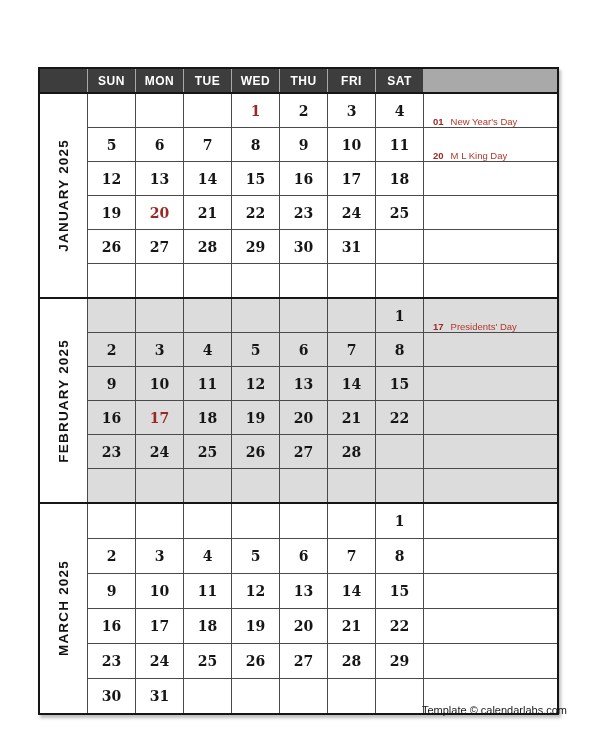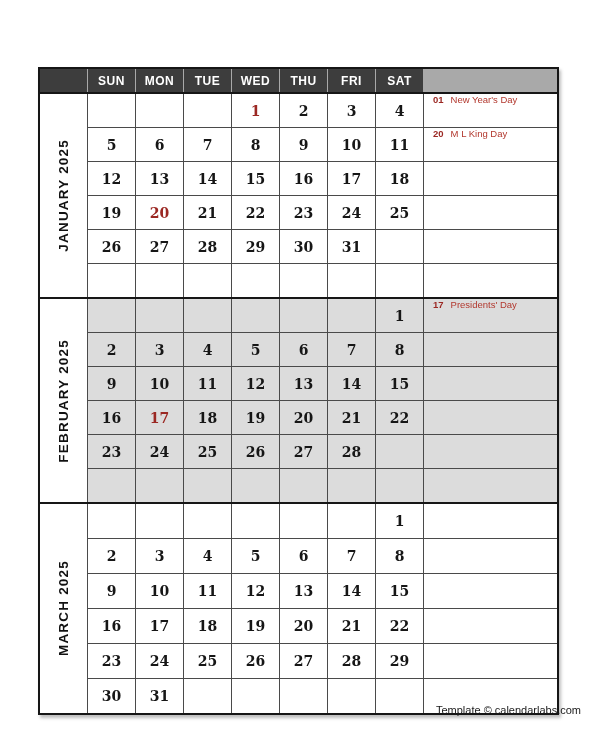--- a/index.html
+++ b/index.html
@@ -64,30 +64,30 @@
   .month.shaded .cell { background: var(--shade, #dcdcdc); }
   .day {
     display: flex; align-items: center; justify-content: center;
     font-family: "DejaVu Serif", serif;
     font-weight: bold;
     font-size: 14px;
     color: #161616;
   }
   .day.red { color: var(--red-date, #9b2823); }
   .note {
-    display: flex; align-items: flex-start;
+    display: flex; align-items: flex-end;
     gap: 7px;
     padding-left: 9px;
     font-size: 9.5px;
   }
   .note-num { font-weight: bold; color: var(--red-date, #9b2823); }
   .note-text { color: var(--red-note, #b2382e); }
   .footer {
     position: absolute;
-    top: 704px; right: 19px;
+    top: 704px; right: 33px;
     font-size: 11px;
     color: #1a1a1a;
   }
 </style>
 </head>
 <body>
 
 <div class="calendar">
   <div class="header-row">
     <div class="header-cell"></div>

